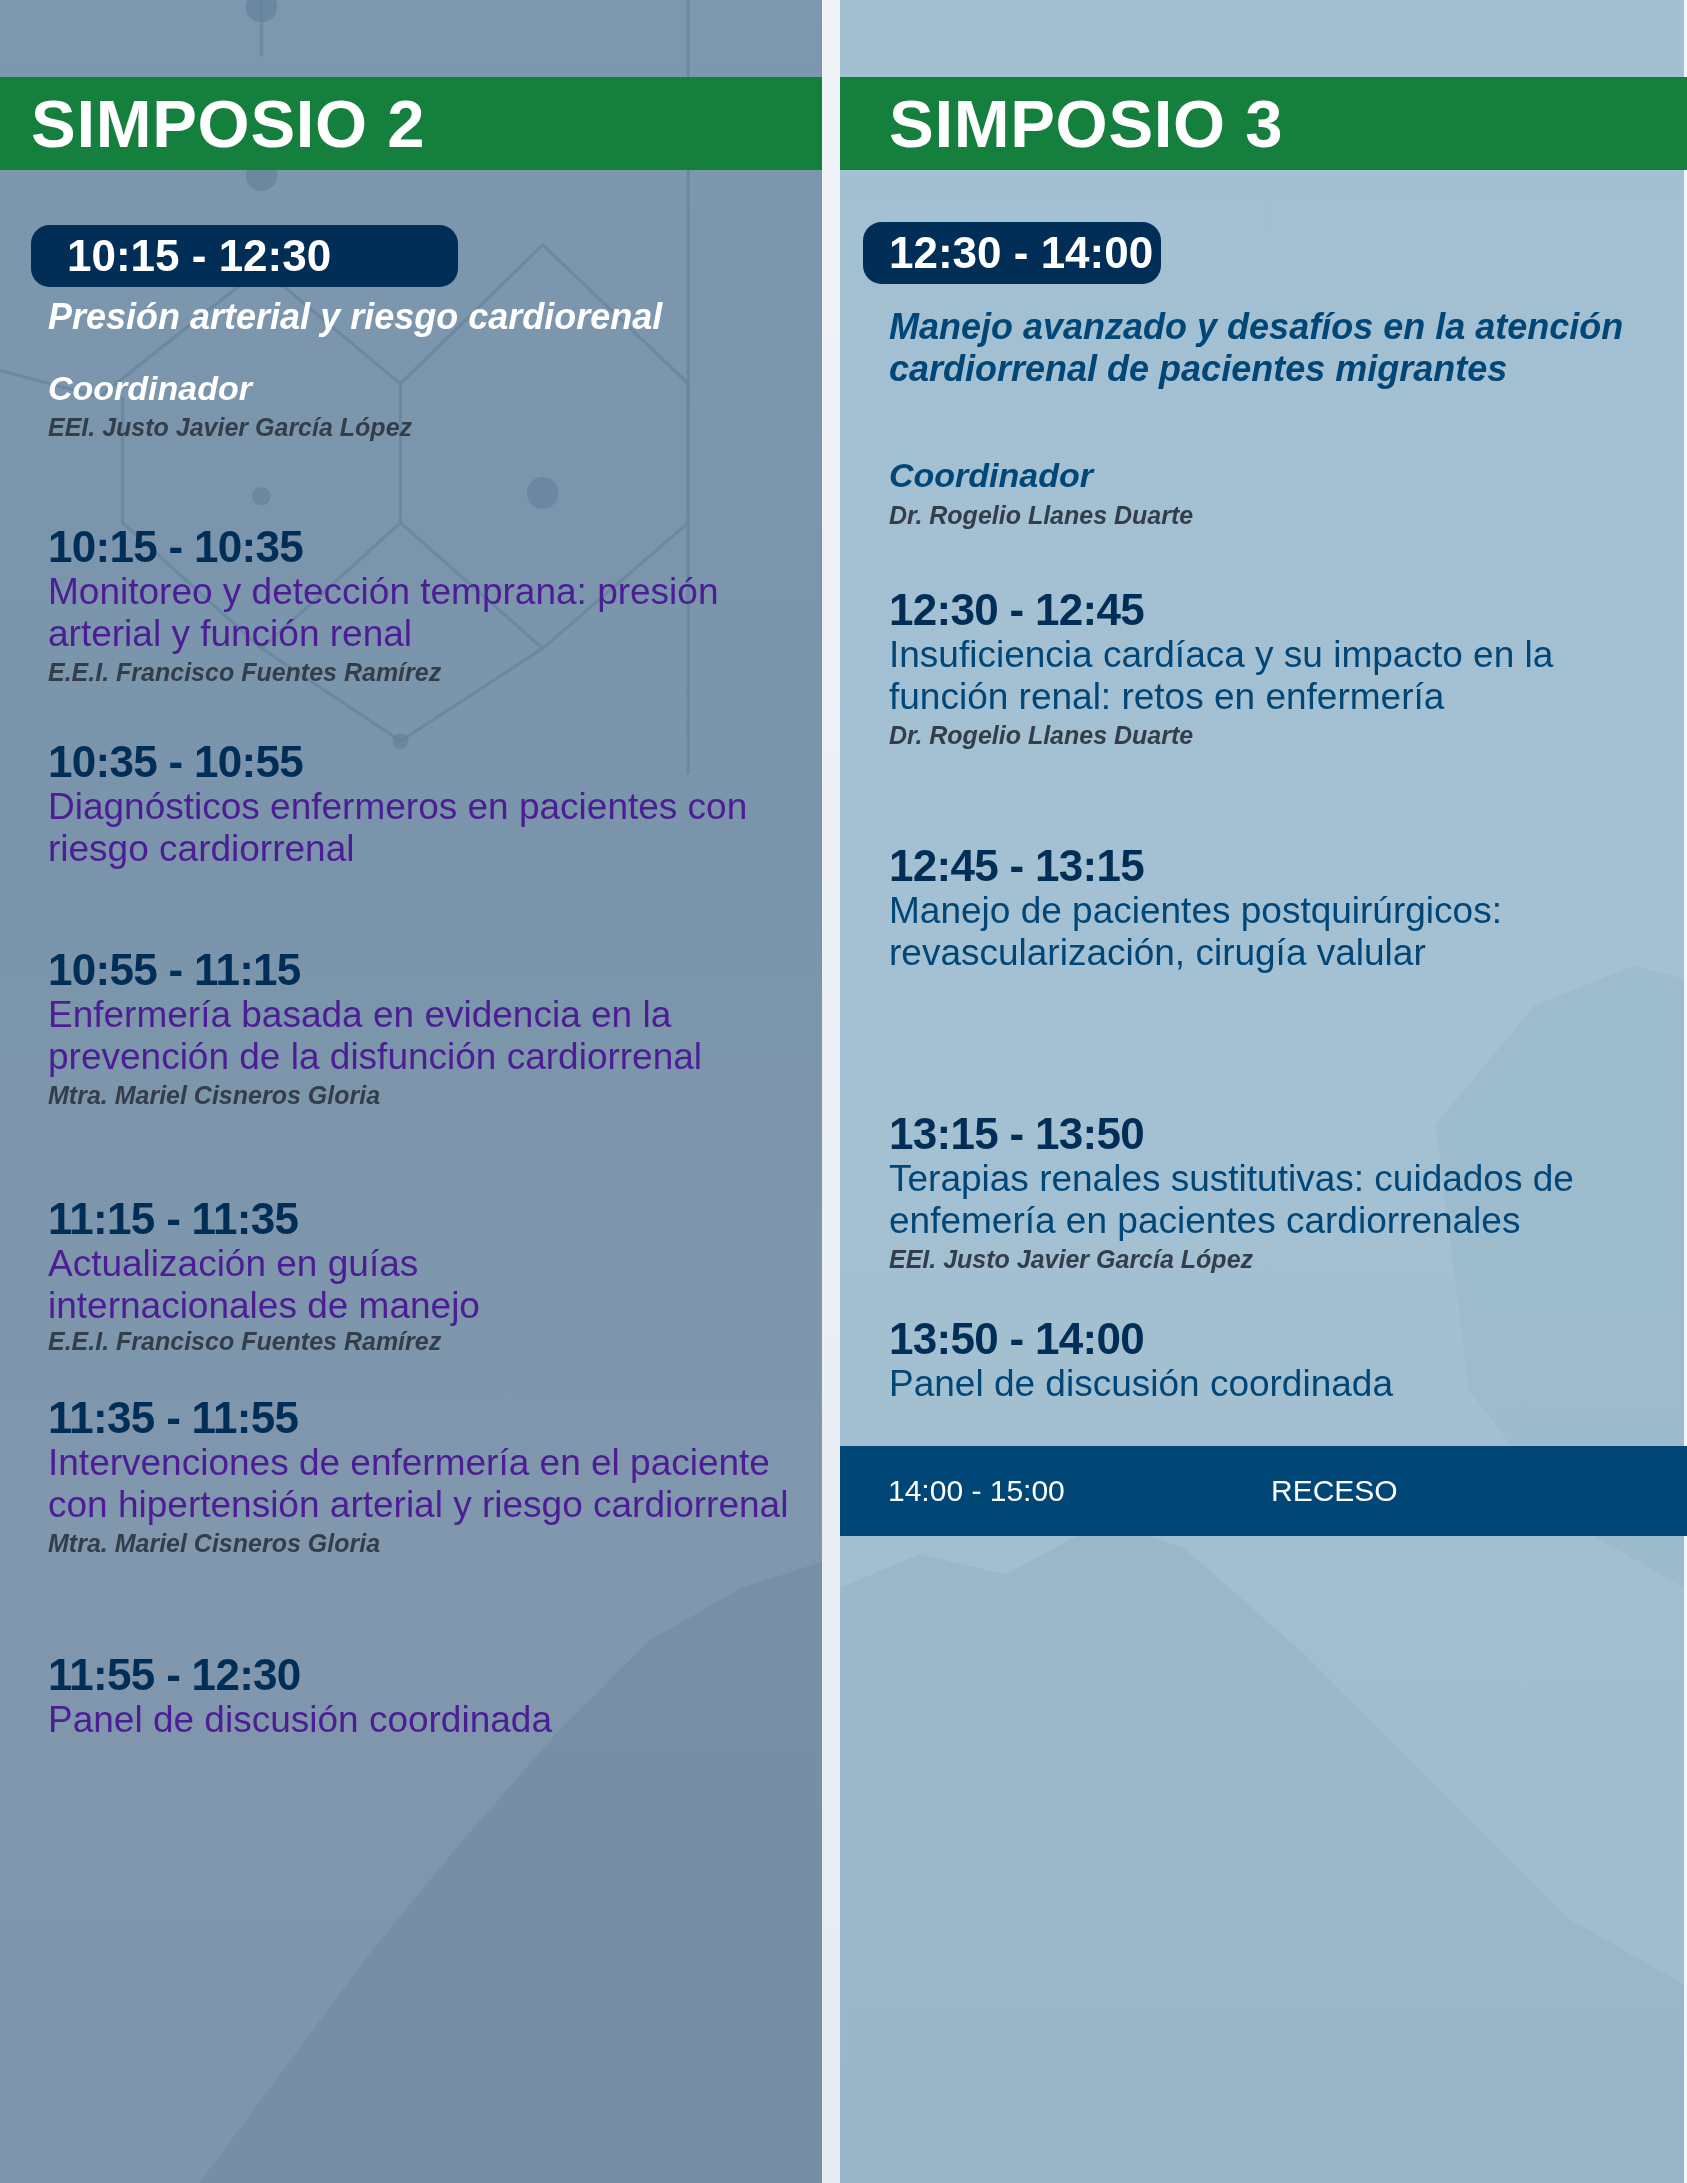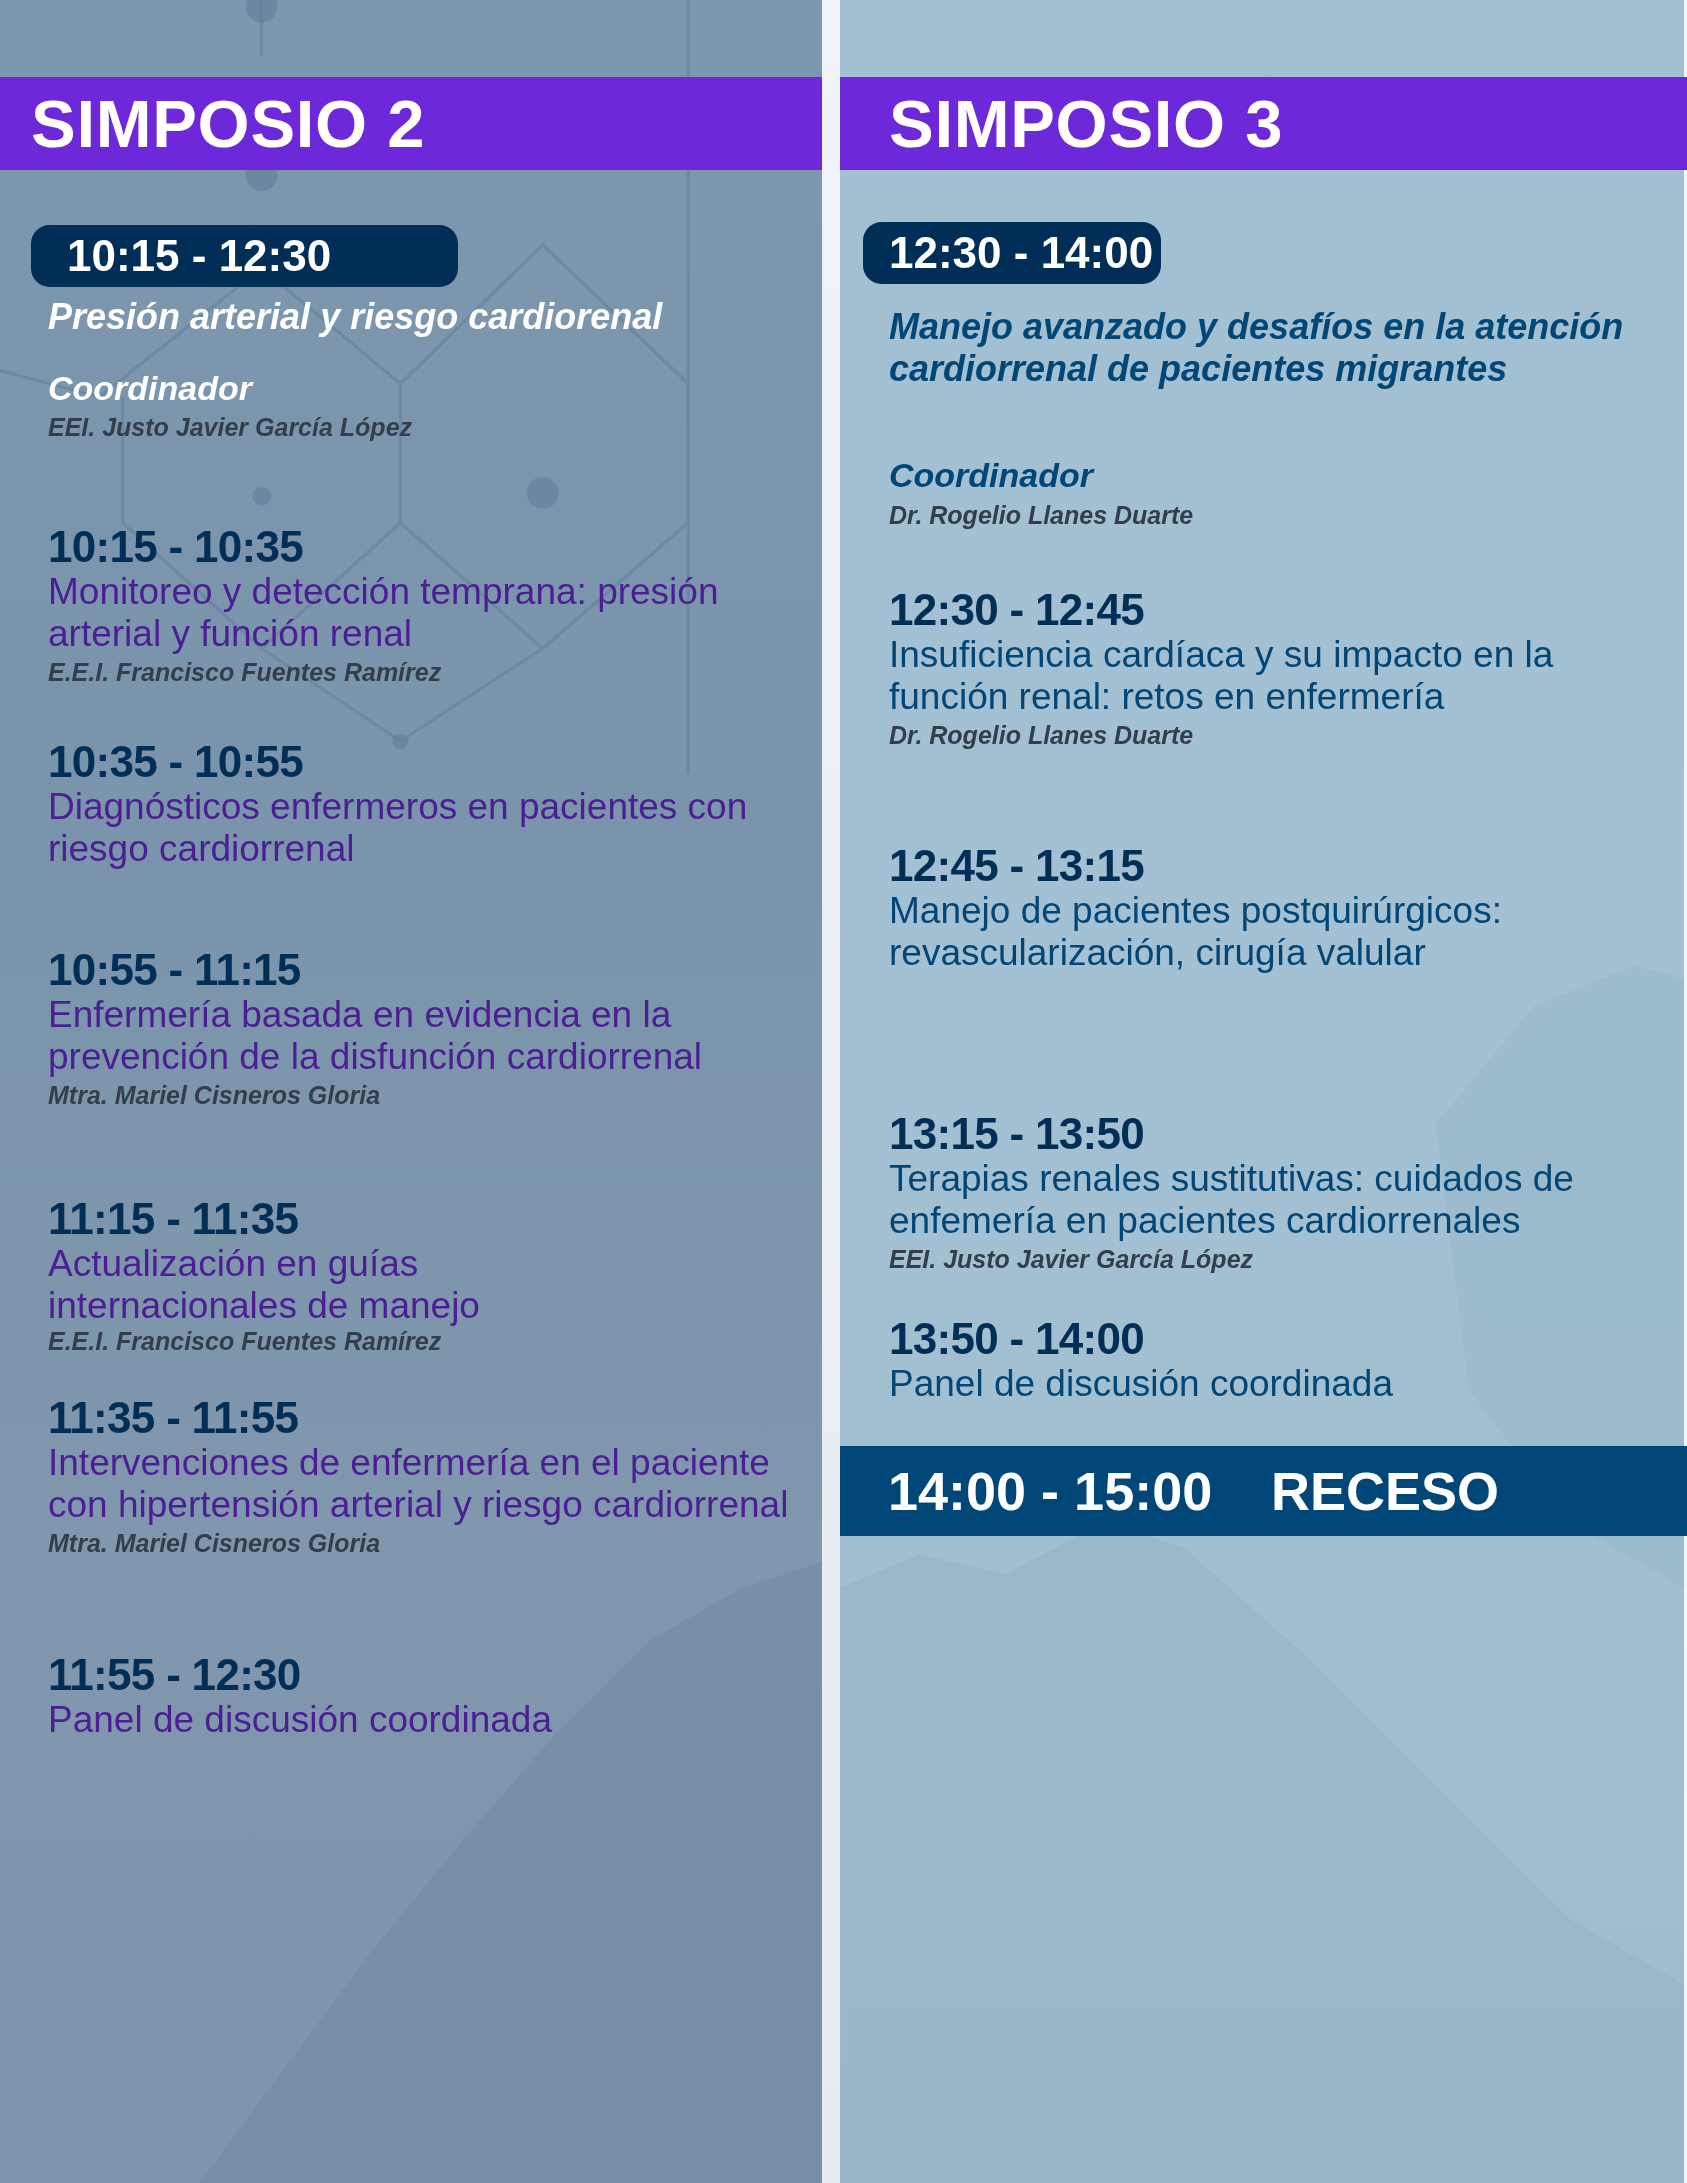--- a/index.html
+++ b/index.html
@@ -7,21 +7,21 @@
   .panel { position:absolute; top:0; height:2183px; overflow:hidden; }
   .panel-left { left:0; width:822px; background:linear-gradient(180deg,#7d98ae 0%,#7a95ab 40%,#8097ad 70%,#7f95ab 100%); }
   .panel-right { left:840px; width:844px; background:linear-gradient(180deg,#a2c0d2 0%,#a3c1d2 50%,#9fbccd 100%); }
   .divider { position:absolute; left:822px; top:0; width:18.5px; height:2183px; background:linear-gradient(180deg,#f0f3f8,#e6ecf2); }
   .edge-right { position:absolute; left:1684px; top:0; width:3.3px; height:2183px; background:#f4f7fa; }
 
   
   .mountain { position:absolute; pointer-events:none; }
   .hexlines { position:absolute; left:0; top:0; pointer-events:none; }
 
-  .bar-red { position:absolute; top:77px; height:93px; background:#6d28d9; }
+  .bar-red { position:absolute; top:77px; height:93px; background:#15803d; }
   .bar-red.left { left:0; width:822px; }
   .bar-red.right { left:840px; width:847px; }
   .bar-title { position:absolute; top:0; height:93px; line-height:93px; color:#fff; font-weight:bold; font-size:67px; letter-spacing:0.7px; }
   .bar-red.left .bar-title { left:31px; }
   .bar-red.right .bar-title { left:49px; }
 
   .pill { position:absolute; background:#002e57; border-radius:18.5px; color:#fff; font-weight:bold; font-size:44px; line-height:62px; height:62px; box-sizing:border-box; }
   .pill.left { left:31px; top:225px; width:427px; padding-left:36px; }
   .pill.right { left:863px; top:222px; width:298px; padding-left:26px; }
 
@@ -40,21 +40,21 @@
   .coord-name.left { top:413px; }
   .coord-name.right { top:501px; }
 
   .item { position:absolute; left:0; width:100%; }
   .item-time { font-weight:bold; font-size:44px; line-height:48px; color:#002e57; letter-spacing:-0.7px; }
   .item-title { font-size:37px; line-height:42px; margin-top:0; }
   .col.left .item-title { color:#4c1d95; }
   .col.right .item-title { color:#004677; }
   .item-speaker { font-style:italic; font-weight:bold; font-size:25px; line-height:34px; color:#333e4a; }
 
-  .receso { position:absolute; left:840px; top:1446px; width:847px; height:90px; background:#004677; color:#fff; font-weight:bold; font-size:54px; line-height:90px; }
+  .receso { position:absolute; left:840px; top:1446px; width:847px; height:90px; background:#004677; color:#fff; font-weight:normal; font-size:30px; line-height:90px; }
   .receso .r-time { position:absolute; left:48px; }
   .receso .r-label { position:absolute; left:431px; }
 </style>
 </head>
 <body>
 
 <div class="panel panel-left">
   <svg class="hexlines" width="822" height="794" viewBox="0 0 1242 1200">
     <g stroke="#5f7f99" stroke-width="5" fill="none" opacity="0.55">
       <line x1="395" y1="0" x2="395" y2="85"></line>

